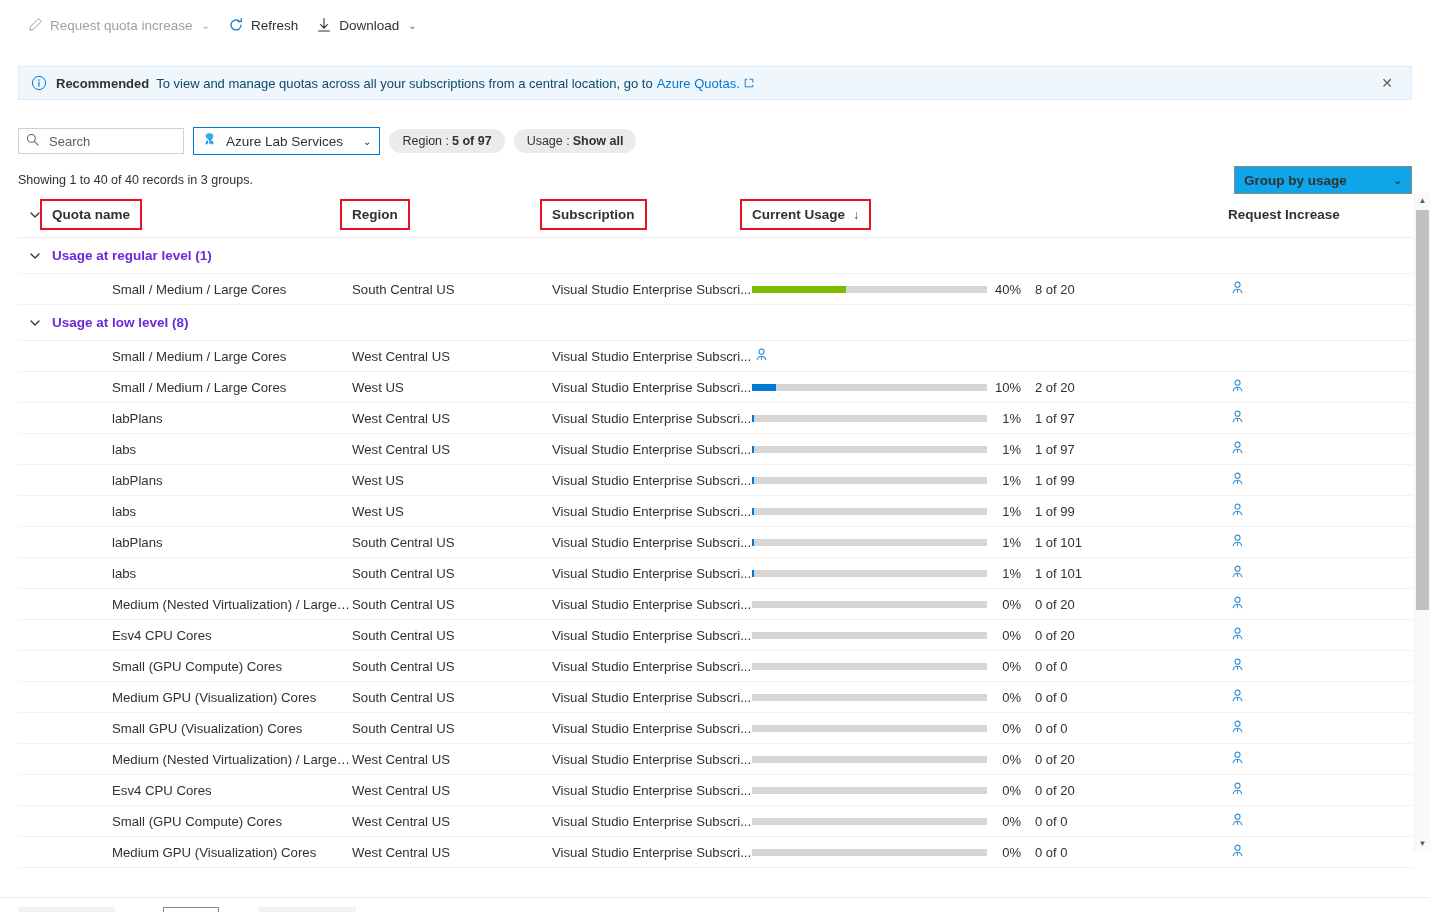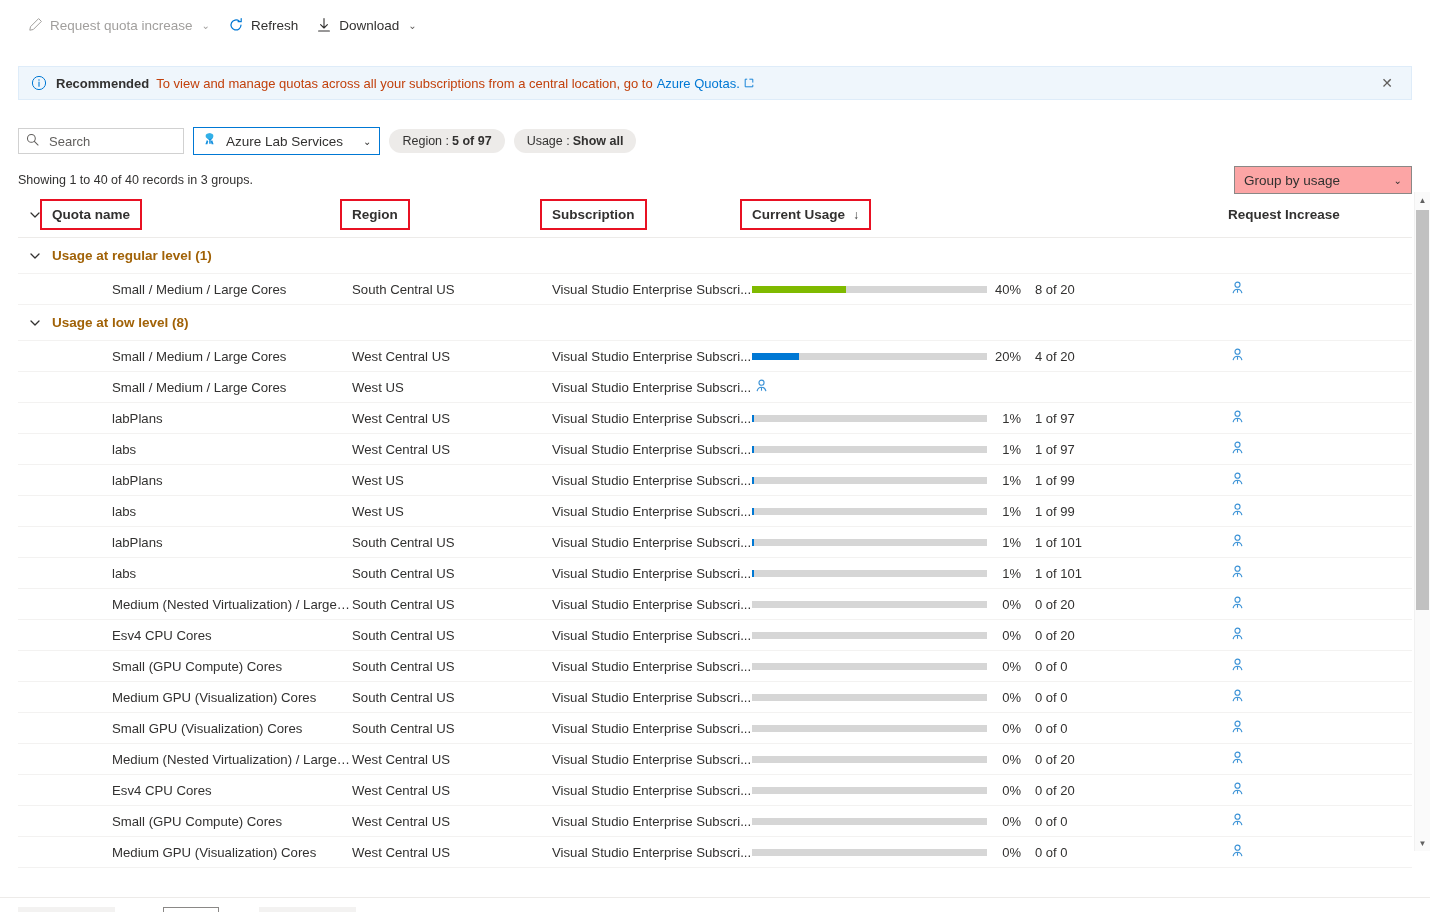--- a/index.html
+++ b/index.html
@@ -46,21 +46,21 @@
     background: #eff6fc;
     border: 1px solid #deecf9;
     height: 34px;
     display: flex;
     align-items: center;
     padding: 0 10px 0 12px;
     font-size: 13px;
   }
   .banner-ico { width: 16px; height: 16px; margin-right: 9px; flex: 0 0 auto; }
   .banner-strong { font-weight: 700; margin-right: 7px; }
-  .banner-txt { color: #c2410c; }
+  .banner-txt { color: #0c4a6e; }
   .banner-link { color: #0078d4; text-decoration: none; cursor: pointer; }
   .ext-ico { margin-left: 4px; display: inline-block; vertical-align: -1px; }
   .banner-close {
     margin-left: auto;
     width: 28px; height: 28px;
     display: flex; align-items: center; justify-content: center;
     cursor: pointer; color: #605e5c; font-size: 14px;
   }
 
   
@@ -121,21 +121,22 @@
   .recline-txt { font-size: 12.5px; color: #323130; }
   .groupby {
     margin-left: auto;
     width: 178px; height: 28px;
     border: 1px solid #8a8886;
     display: flex; align-items: center;
     padding: 0 9px;
     font-size: 13.5px;
     color: #323130;
     cursor: pointer;
-    background: #fca5a5;
+    background: #0ea5e9;
+    font-weight: bold;
   }
   .groupby .gcaret { margin-left: auto; font-size: 10px; color: #323130; }
 
   
   .tablewrap { padding: 0 18px 0 18px; position: relative; }
   .thead {
     display: flex;
     align-items: center;
     height: 46px;
     border-bottom: 1px solid #edebe9;
@@ -163,21 +164,21 @@
 
   .tbody {
     height: 659px;
     overflow: hidden;
     position: relative;
   }
 
   .grouprow {
     display: flex; align-items: center;
     height: 36px;
-    font-size: 13.5px; font-weight: 700; color: #a16207;
+    font-size: 13.5px; font-weight: 700; color: #6d28d9;
     border-bottom: 1px solid #f3f2f1;
     cursor: pointer;
   }
   .grouprow .gchev { width: 34px; display: flex; align-items: center; justify-content: center; }
 
   .row {
     display: flex; align-items: center;
     height: 31px;
     border-bottom: 1px solid #f3f2f1;
     font-size: 13.2px;
@@ -404,40 +405,40 @@
             <path d="M2 4l4 4 4-4" fill="none" stroke="#323130" stroke-width="1.3" stroke-linecap="round" stroke-linejoin="round"></path>
           </svg>
         </span>
         <span>Usage at low level (8)</span>
       </div>
       <div class="row">
         <div class="chev-cell"></div>
         <div class="cell col-quota cell-quota">Small / Medium / Large Cores</div>
         <div class="cell col-region">West Central US</div>
         <div class="cell col-sub">Visual Studio Enterprise Subscri...</div>
-        <div class="col-usage usagecell">
-          <div class="bar">
-            <i style="width:47px;background:#0078d4"></i>
-          </div>
-          <div class="pct">20%</div>
-          <div class="quant">4 of 20</div>
-        </div>
         <div class="col-req reqcell">
           <span class="person"><svg width="15" height="15" viewBox="0 0 16 16">
               <circle cx="8" cy="5" r="2.7" fill="none" stroke="#3b92d6" stroke-width="1.2"></circle>
               <path d="M3.4 13.6c.6-2.4 2.4-3.8 4.6-3.8s4 1.4 4.6 3.8" fill="none" stroke="#3b92d6" stroke-width="1.2" stroke-linecap="round"></path>
               <path d="M8 9.8v3.8" stroke="#3b92d6" stroke-width="1.2"></path>
             </svg></span>
         </div>
       </div>
       <div class="row">
         <div class="chev-cell"></div>
         <div class="cell col-quota cell-quota">Small / Medium / Large Cores</div>
         <div class="cell col-region">West US</div>
         <div class="cell col-sub">Visual Studio Enterprise Subscri...</div>
+        <div class="col-usage usagecell">
+          <div class="bar">
+            <i style="width:24px;background:#0078d4"></i>
+          </div>
+          <div class="pct">10%</div>
+          <div class="quant">2 of 20</div>
+        </div>
         <div class="col-req reqcell">
           <span class="person"><svg width="15" height="15" viewBox="0 0 16 16">
               <circle cx="8" cy="5" r="2.7" fill="none" stroke="#3b92d6" stroke-width="1.2"></circle>
               <path d="M3.4 13.6c.6-2.4 2.4-3.8 4.6-3.8s4 1.4 4.6 3.8" fill="none" stroke="#3b92d6" stroke-width="1.2" stroke-linecap="round"></path>
               <path d="M8 9.8v3.8" stroke="#3b92d6" stroke-width="1.2"></path>
             </svg></span>
         </div>
       </div>
       <div class="row">
         <div class="chev-cell"></div>

